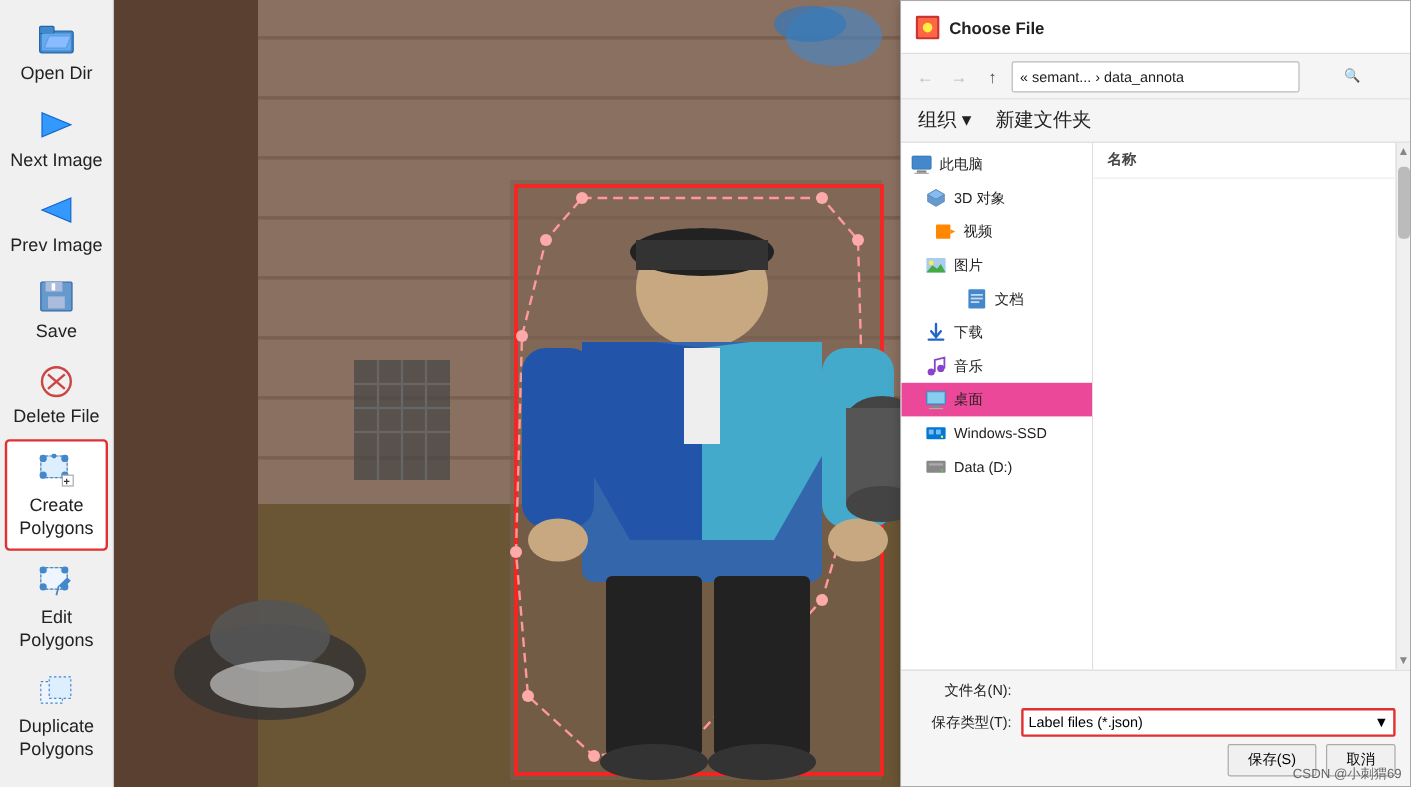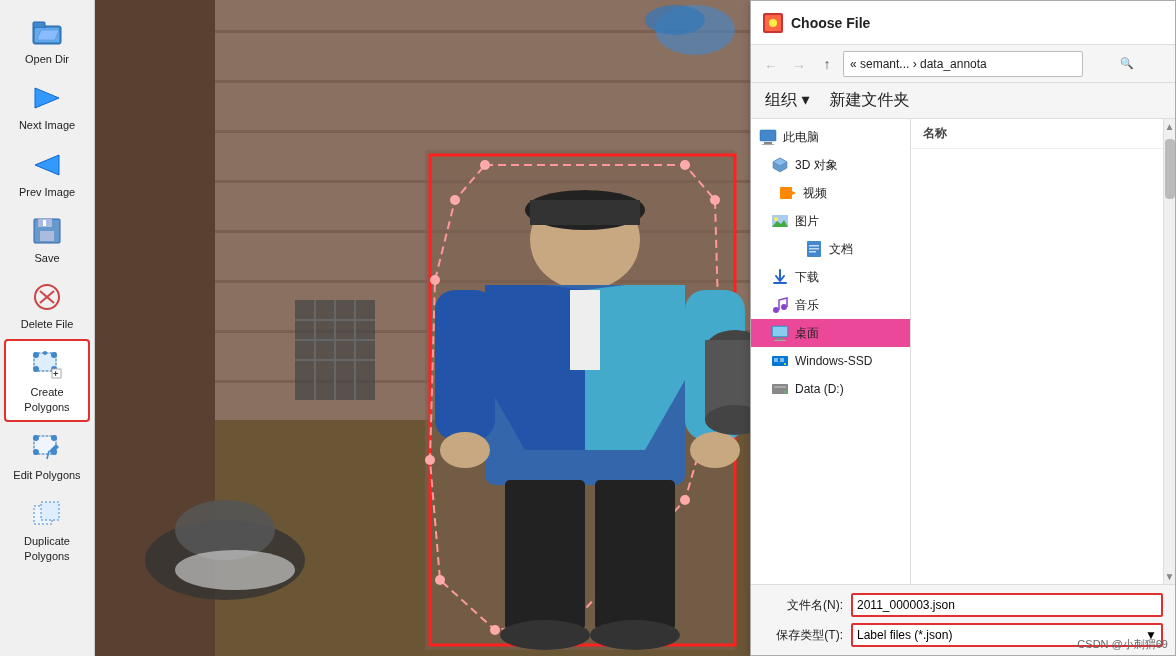--- a/index.html
+++ b/index.html
@@ -43,21 +43,21 @@
 
     .tool-icon {
       width: 36px;
       height: 36px;
       display: flex;
       align-items: center;
       justify-content: center;
     }
 
     .tool-label {
-      font-size: 11px;
+      font-size: 15px;
       color: #222;
       text-align: center;
       margin-top: 2px;
       line-height: 1.3;
     }
 
     
     #canvas-area {
       position: absolute;
       left: 95px; top: 0;
@@ -625,25 +625,28 @@
       <div style="text-align:center;font-size:10px;color:#888;padding-top:2px;cursor:pointer;">▲</div>
       <div class="scrollbar-thumb"></div>
 
       <div style="position:absolute;bottom:2px;width:100%;text-align:center;font-size:10px;color:#888;cursor:pointer;">▼</div>
     </div>
   </div>
 
   <div id="dialog-footer">
     <div class="footer-row">
       <span class="footer-label">文件名(N):</span>
-      <input class="footer-input" type="text" value="2011_000003.json" style="">
     </div>
     <div class="footer-row">
       <span class="footer-label">保存类型(T):</span>
       <div class="footer-dropdown">
         <span>Label files (*.json)</span>
         <span>▼</span>
       </div>
     </div>
+    <div class="footer-row footer-actions">
+      <button class="dialog-action-btn">保存(S)</button>
+      <button class="dialog-action-btn">取消</button>
+    </div>
   </div>
 </div>
 
 <div id="watermark">CSDN @小刺猬69</div>
 
 </body></html>

